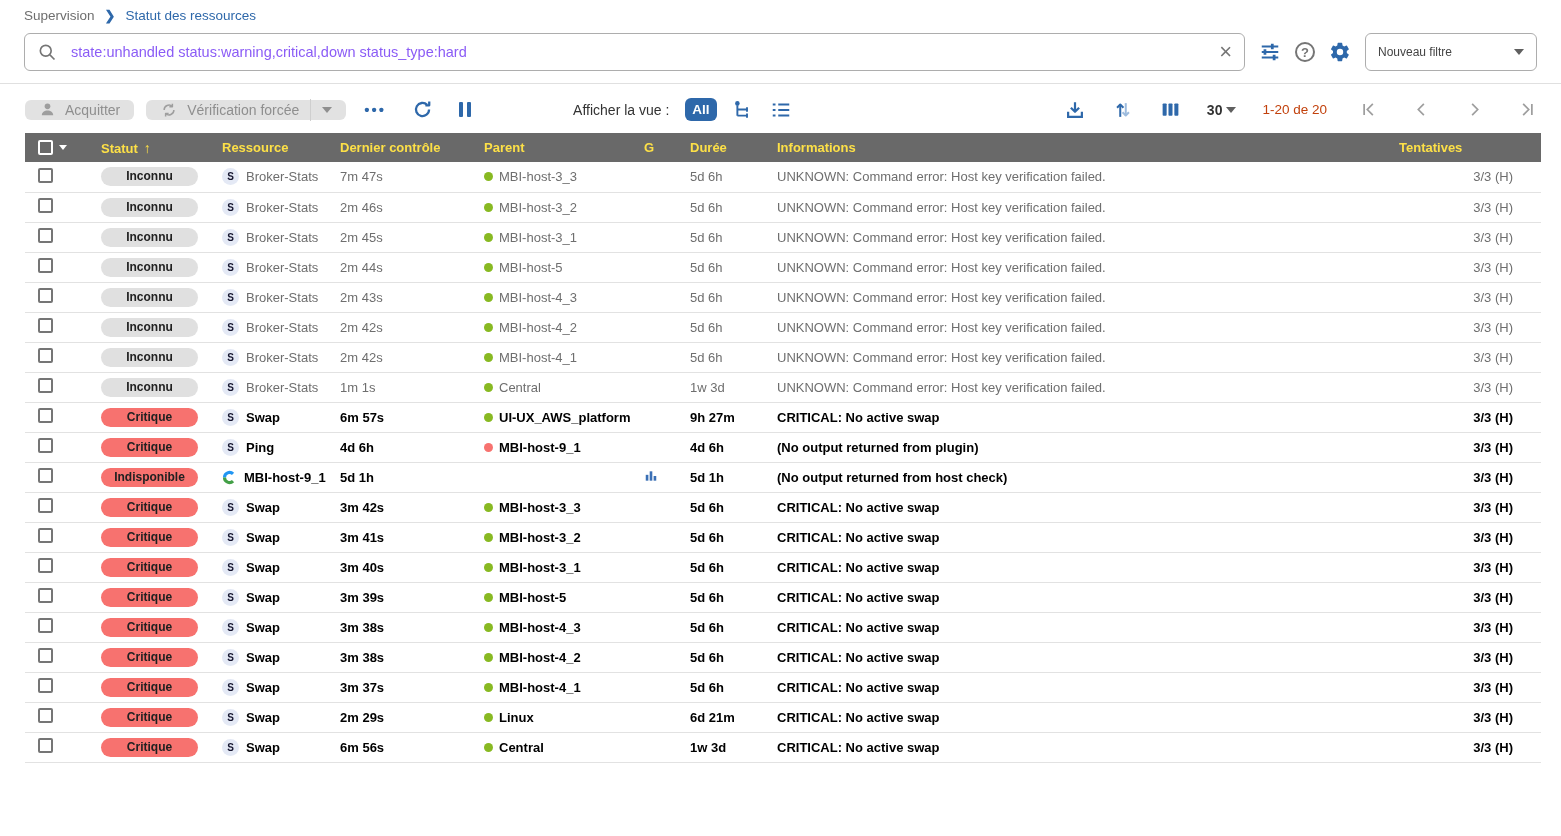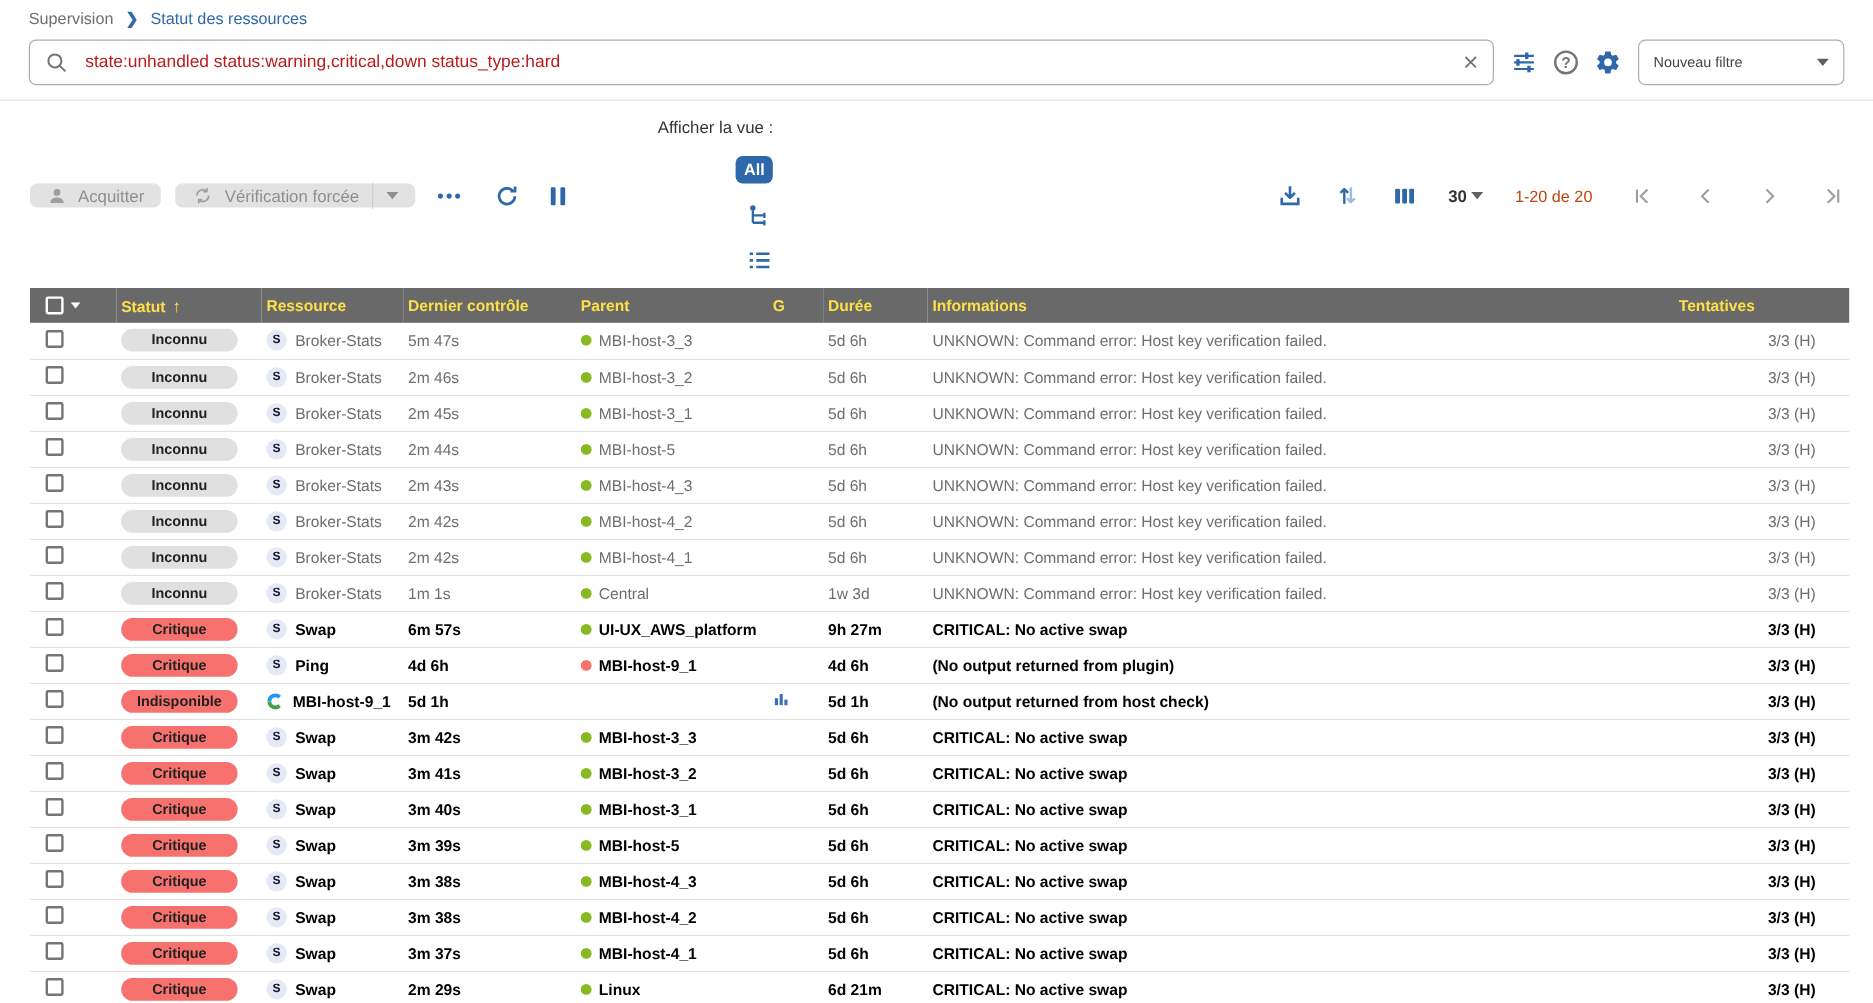--- a/index.html
+++ b/index.html
@@ -15,21 +15,21 @@
     font-family:"Liberation Sans",sans-serif;color:#333;}
   
   .breadcrumb{display:flex;align-items:center;gap:10px;padding:8px 24px 6px 24px;font-size:13.5px;}
   .breadcrumb .crumb{color:#6e6e6e;}
   .breadcrumb .crumb.link{color:var(--accent);cursor:pointer;}
   .crumb-sep{color:var(--accent);font-size:13px;font-weight:bold;}
   
   .search-row{display:flex;align-items:center;gap:14px;padding:4px 24px 12px 24px;}
   .search-box{flex:1;height:38px;border:1px solid #adadad;border-radius:6px;
     display:flex;align-items:center;padding:0 12px;gap:14px;background:#fff;}
-  .search-box input{flex:1;border:none;outline:none;font-size:14.5px;color:#b91c1c;
+  .search-box input{flex:1;border:none;outline:none;font-size:14.5px;color:#8b5cf6;
     font-family:"Liberation Sans",sans-serif;background:transparent;}
   .icon-btn{display:inline-flex;align-items:center;justify-content:center;cursor:pointer;background:none;border:none;padding:0;}
   .clear-x{font-size:22px;color:#757575;line-height:1;}
   .help-circle{width:20px;height:20px;border:2px solid #757575;border-radius:50%;
     color:#757575;font-size:13px;font-weight:bold;display:flex;align-items:center;justify-content:center;}
   .filter-select{width:172px;height:38px;border:1px solid #adadad;border-radius:6px;
     display:flex;align-items:center;justify-content:space-between;padding:0 12px;cursor:pointer;}
   .filter-select .label{font-size:12px;color:#444;}
   .caret-down{width:0;height:0;border-left:5px solid transparent;border-right:5px solid transparent;border-top:6px solid #5f5f5f;}
   .rule{border-bottom:1px solid #e0e0e0;}
@@ -37,21 +37,21 @@
   .toolbar{display:flex;align-items:center;padding:14px 24px 12px 25px;}
   .tb-left{display:flex;align-items:center;gap:12px;}
   .gray-btn{background:#e2e2e2;border:none;border-radius:6px;height:20px;padding:0 14px;
     display:flex;align-items:center;gap:9px;color:#8f8f8f;font-size:14px;
     font-family:"Liberation Sans",sans-serif;cursor:default;}
   .gray-btn .divider{width:1px;height:22px;background:#cfcfcf;margin:0 2px;}
   .chev{width:0;height:0;border-left:5px solid transparent;border-right:5px solid transparent;border-top:6px solid #8f8f8f;}
   .more-dots{color:var(--accent);font-size:15px;font-weight:bold;letter-spacing:2px;margin-left:6px;cursor:pointer;}
   .pause-bars{display:flex;gap:4px;cursor:pointer;}
   .pause-bars i{width:4px;height:15px;background:var(--accent);border-radius:1px;}
-  .tb-center{display:flex;align-items:flex-end;gap:16px;margin-left:77px;flex-direction:column;}
+  .tb-center{display:flex;align-items:center;gap:16px;margin-left:102px;}
   .view-label{font-size:14px;color:#333;}
   .all-chip{background:var(--accent);color:#fff;font-size:13.5px;font-weight:bold;
     border-radius:6px;padding:4px 7px;cursor:pointer;}
   .tb-right{display:flex;align-items:center;gap:26px;margin-left:auto;}
   .rows-select{display:flex;align-items:center;gap:4px;font-size:14px;font-weight:bold;color:#333;cursor:pointer;}
   .range-text{font-size:13.5px;color:#c2410c;}
   .pag{display:flex;align-items:center;gap:34px;margin-left:6px;}
   
   .table-wrap{margin:0 20px 0 25px;}
   table{width:100%;border-collapse:collapse;table-layout:fixed;}
@@ -271,21 +271,21 @@
         <tr class="muted">
     <td><span class="cb"></span></td>
     <td><span class="badge unknown">Inconnu</span></td>
     <td>
             <span class="res-cell">
       <span class="sicon">S</span>
 
       <span class="res-name">Broker-Stats</span>
     </span>
           </td>
-    <td>5m 47s</td>
+    <td>7m 47s</td>
     <td>
             <span class="parent-cell">
       <span class="dot ok"></span>
       <span class="parent-name">MBI-host-3_3</span>
     </span>
           </td>
     <td></td>
     <td>5d 6h</td>
     <td>UNKNOWN: Command error: Host key verification failed.</td>
     <td class="c-tries-td">3/3 (H)</td>

